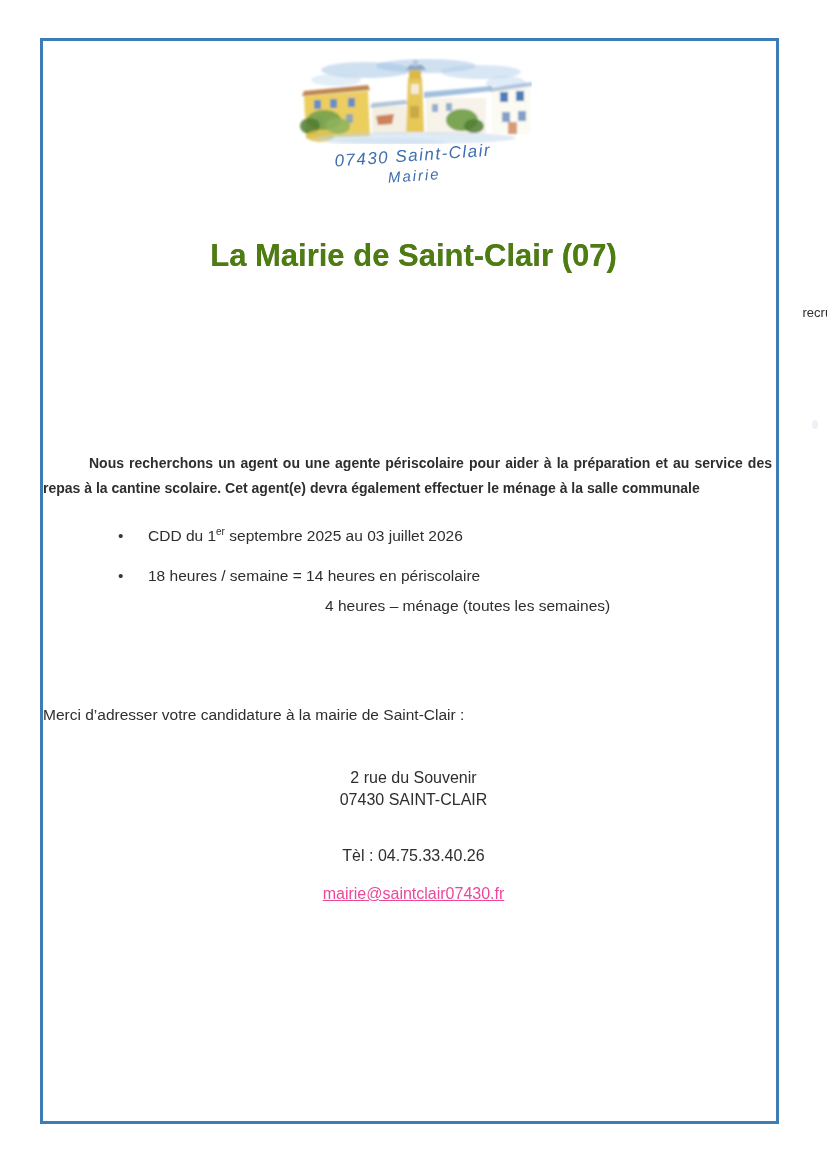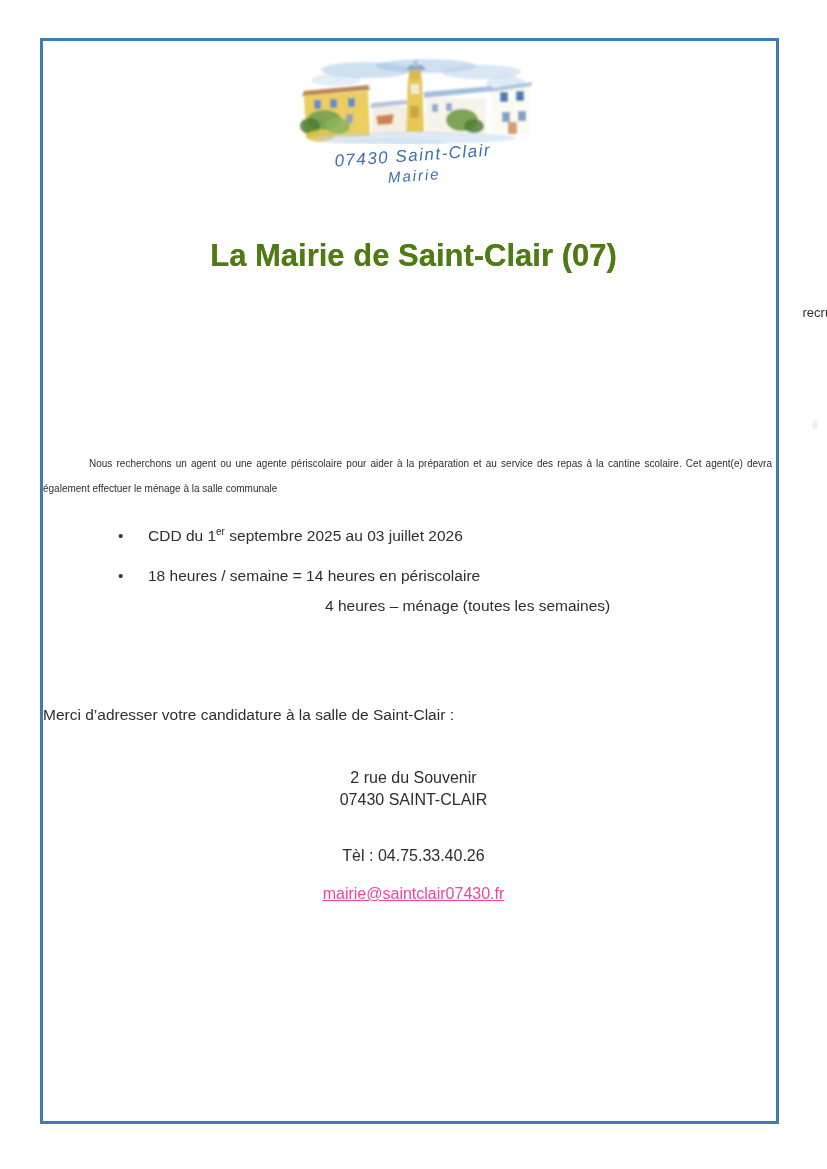--- a/index.html
+++ b/index.html
@@ -48,24 +48,25 @@
     position: absolute;
     left: 16px; width: 100%;
     text-align: right;
     font-size: 13px;
   }
   .sub1 { top: 305px; }
   .sub2 { top: 341px; }
   .intro {
     position: absolute;
     top: 451px; left: 43px; width: 729px;
-    font-size: 10px;
+    font-size: 14px;
     line-height: 25px;
     text-align: justify;
     text-indent: 46px;
+    font-weight: bold;
   }
   .bullet-row {
     position: absolute;
     left: 118px;
     font-size: 15.5px;
     white-space: nowrap;
   }
   .bullet-row .dot { display: inline-block; width: 30px; color: #3a3a3a; }
   .b1 { top: 527px; }
   .b2 { top: 567px; }
@@ -182,21 +183,21 @@
 
   <div class="bullet-row b1">
     <span class="dot">•</span><span>CDD du 1</span><sup class="ord">er</sup><span> septembre 2025 au 03 juillet 2026</span>
   </div>
 
   <div class="bullet-row b2">
     <span class="dot">•</span><span>18 heures / semaine = 14 heures en périscolaire</span>
   </div>
   <div class="b2-line2">4 heures – ménage (toutes les semaines)</div>
 
-  <div class="closing">Merci d’adresser votre candidature à la salle de Saint-Clair :</div>
+  <div class="closing">Merci d’adresser votre candidature à la mairie de Saint-Clair :</div>
 
   <div class="address">
     <div>2 rue du Souvenir</div>
     <div>07430 SAINT-CLAIR</div>
   </div>
 
   <div class="phone">Tèl : 04.75.33.40.26</div>
 
   <div class="email-wrap">
     <span class="email-link" style="color:#ec4899;">mairie@saintclair07430.fr</span>

